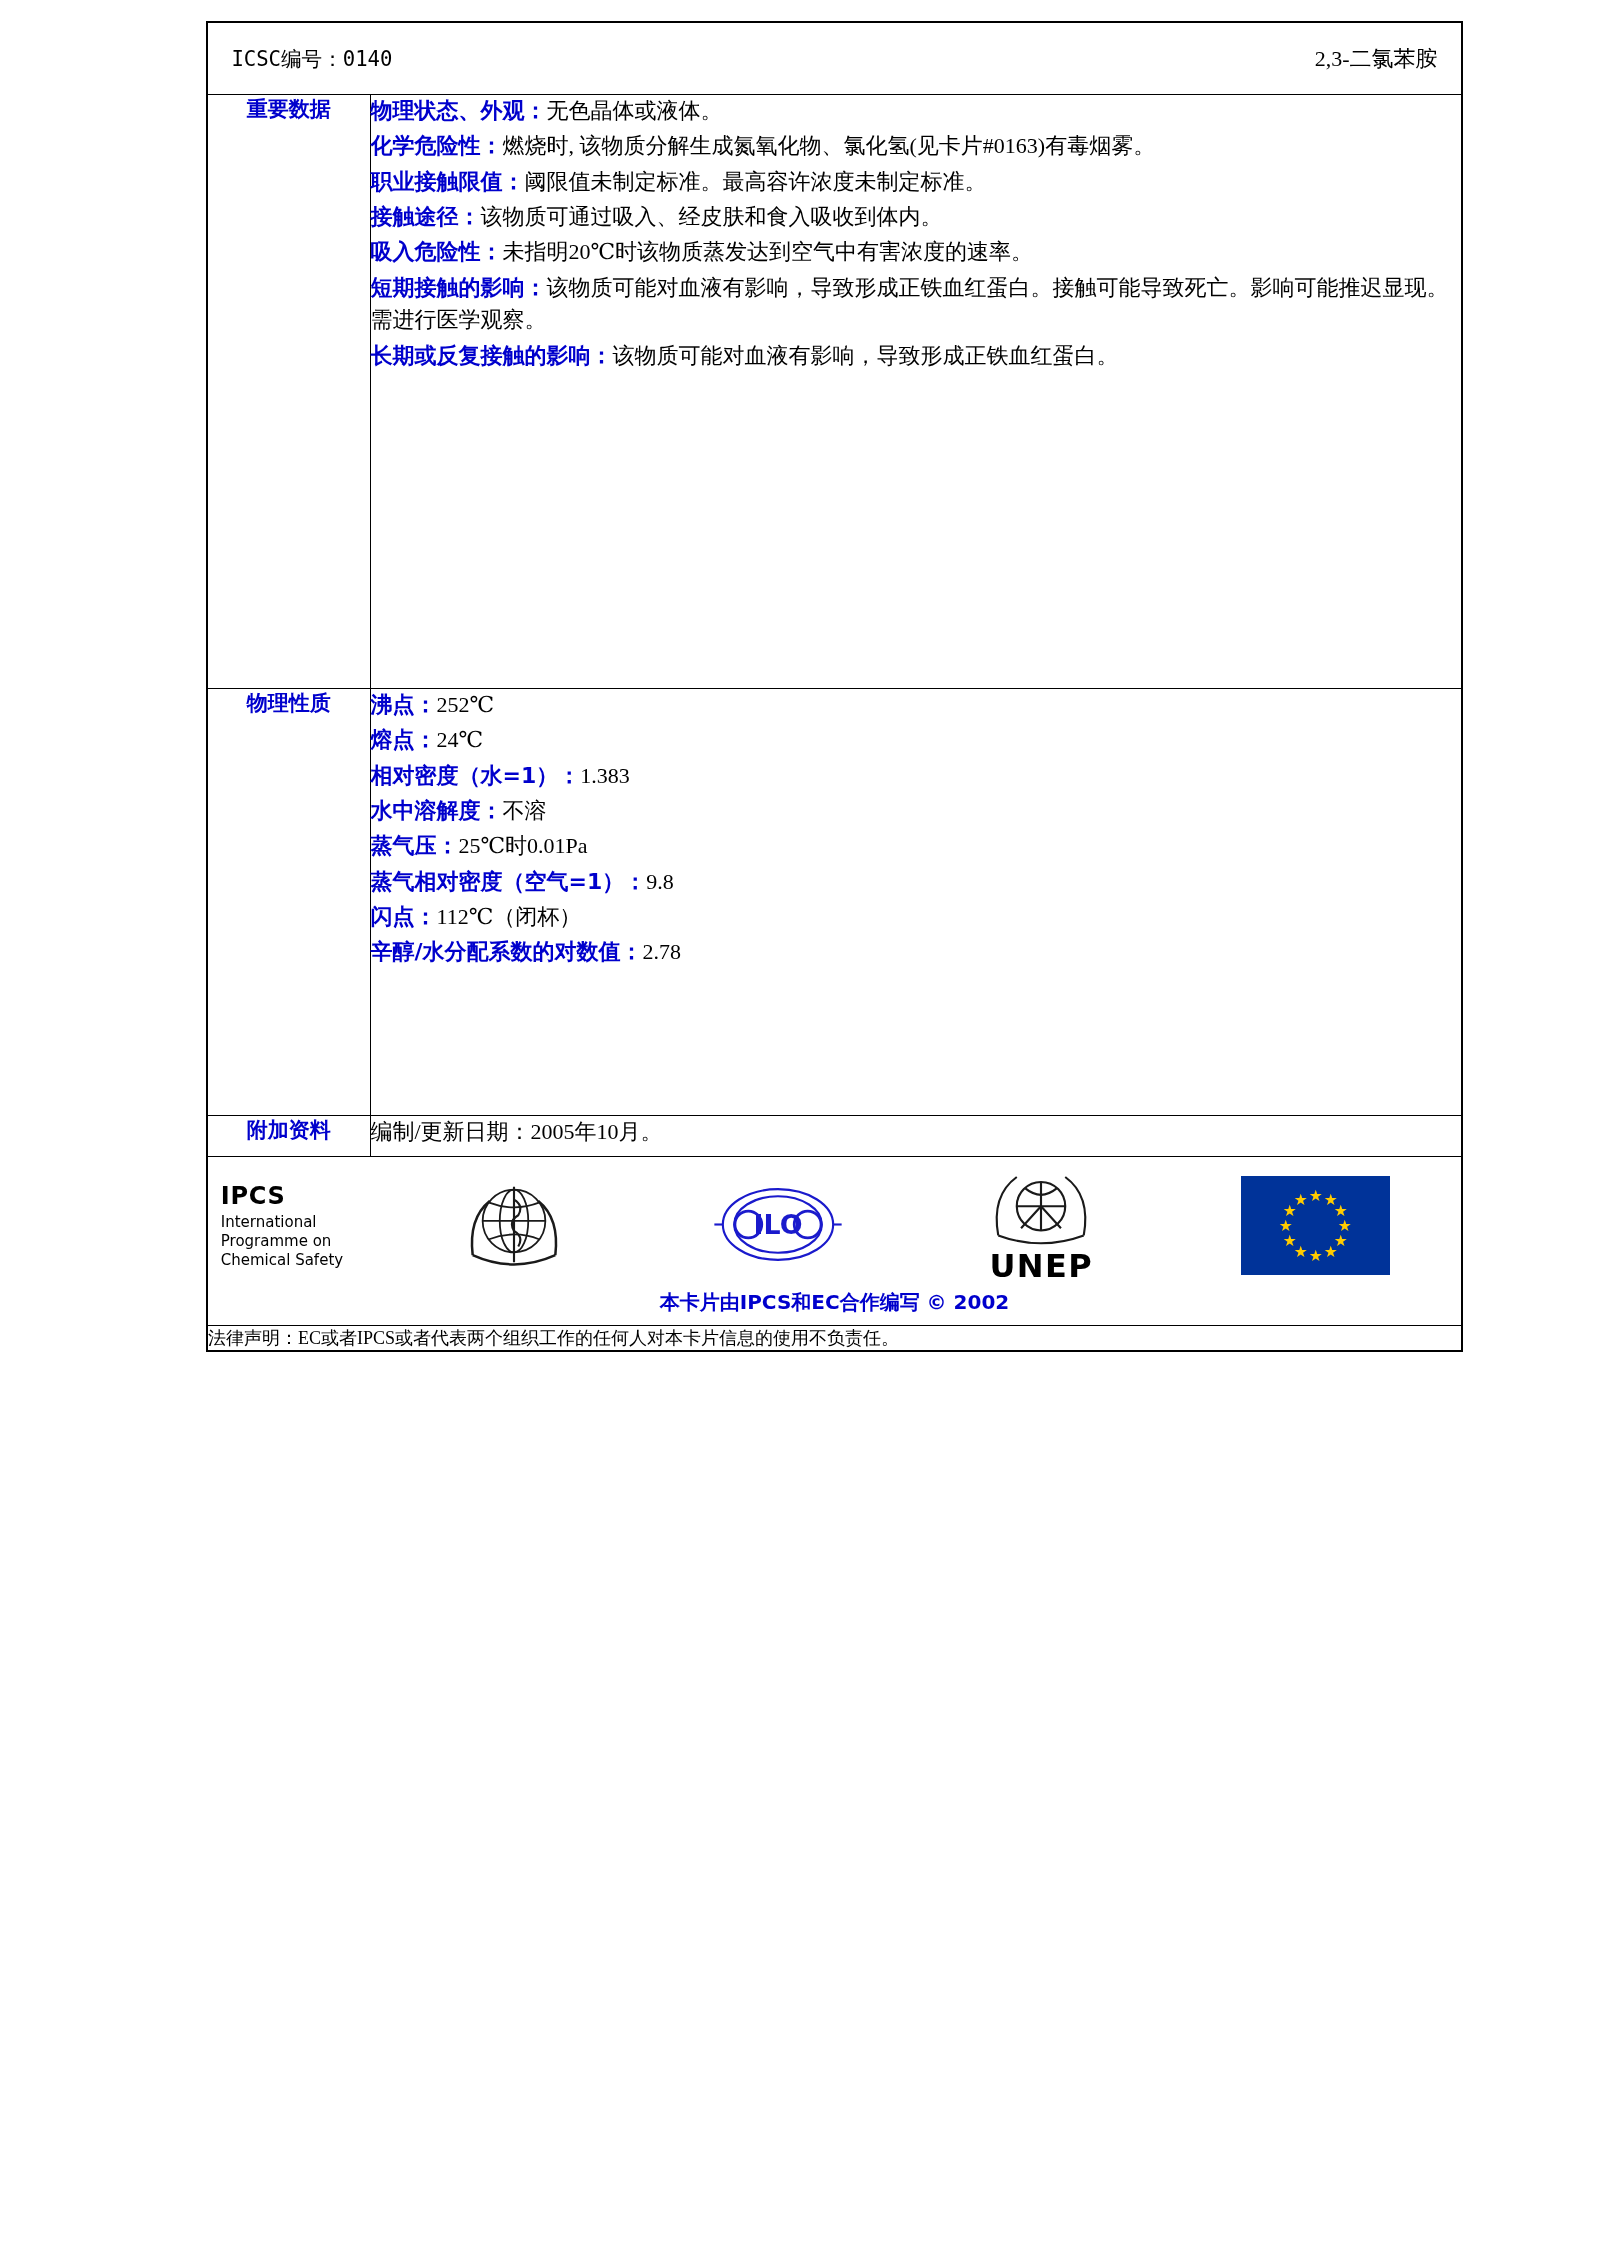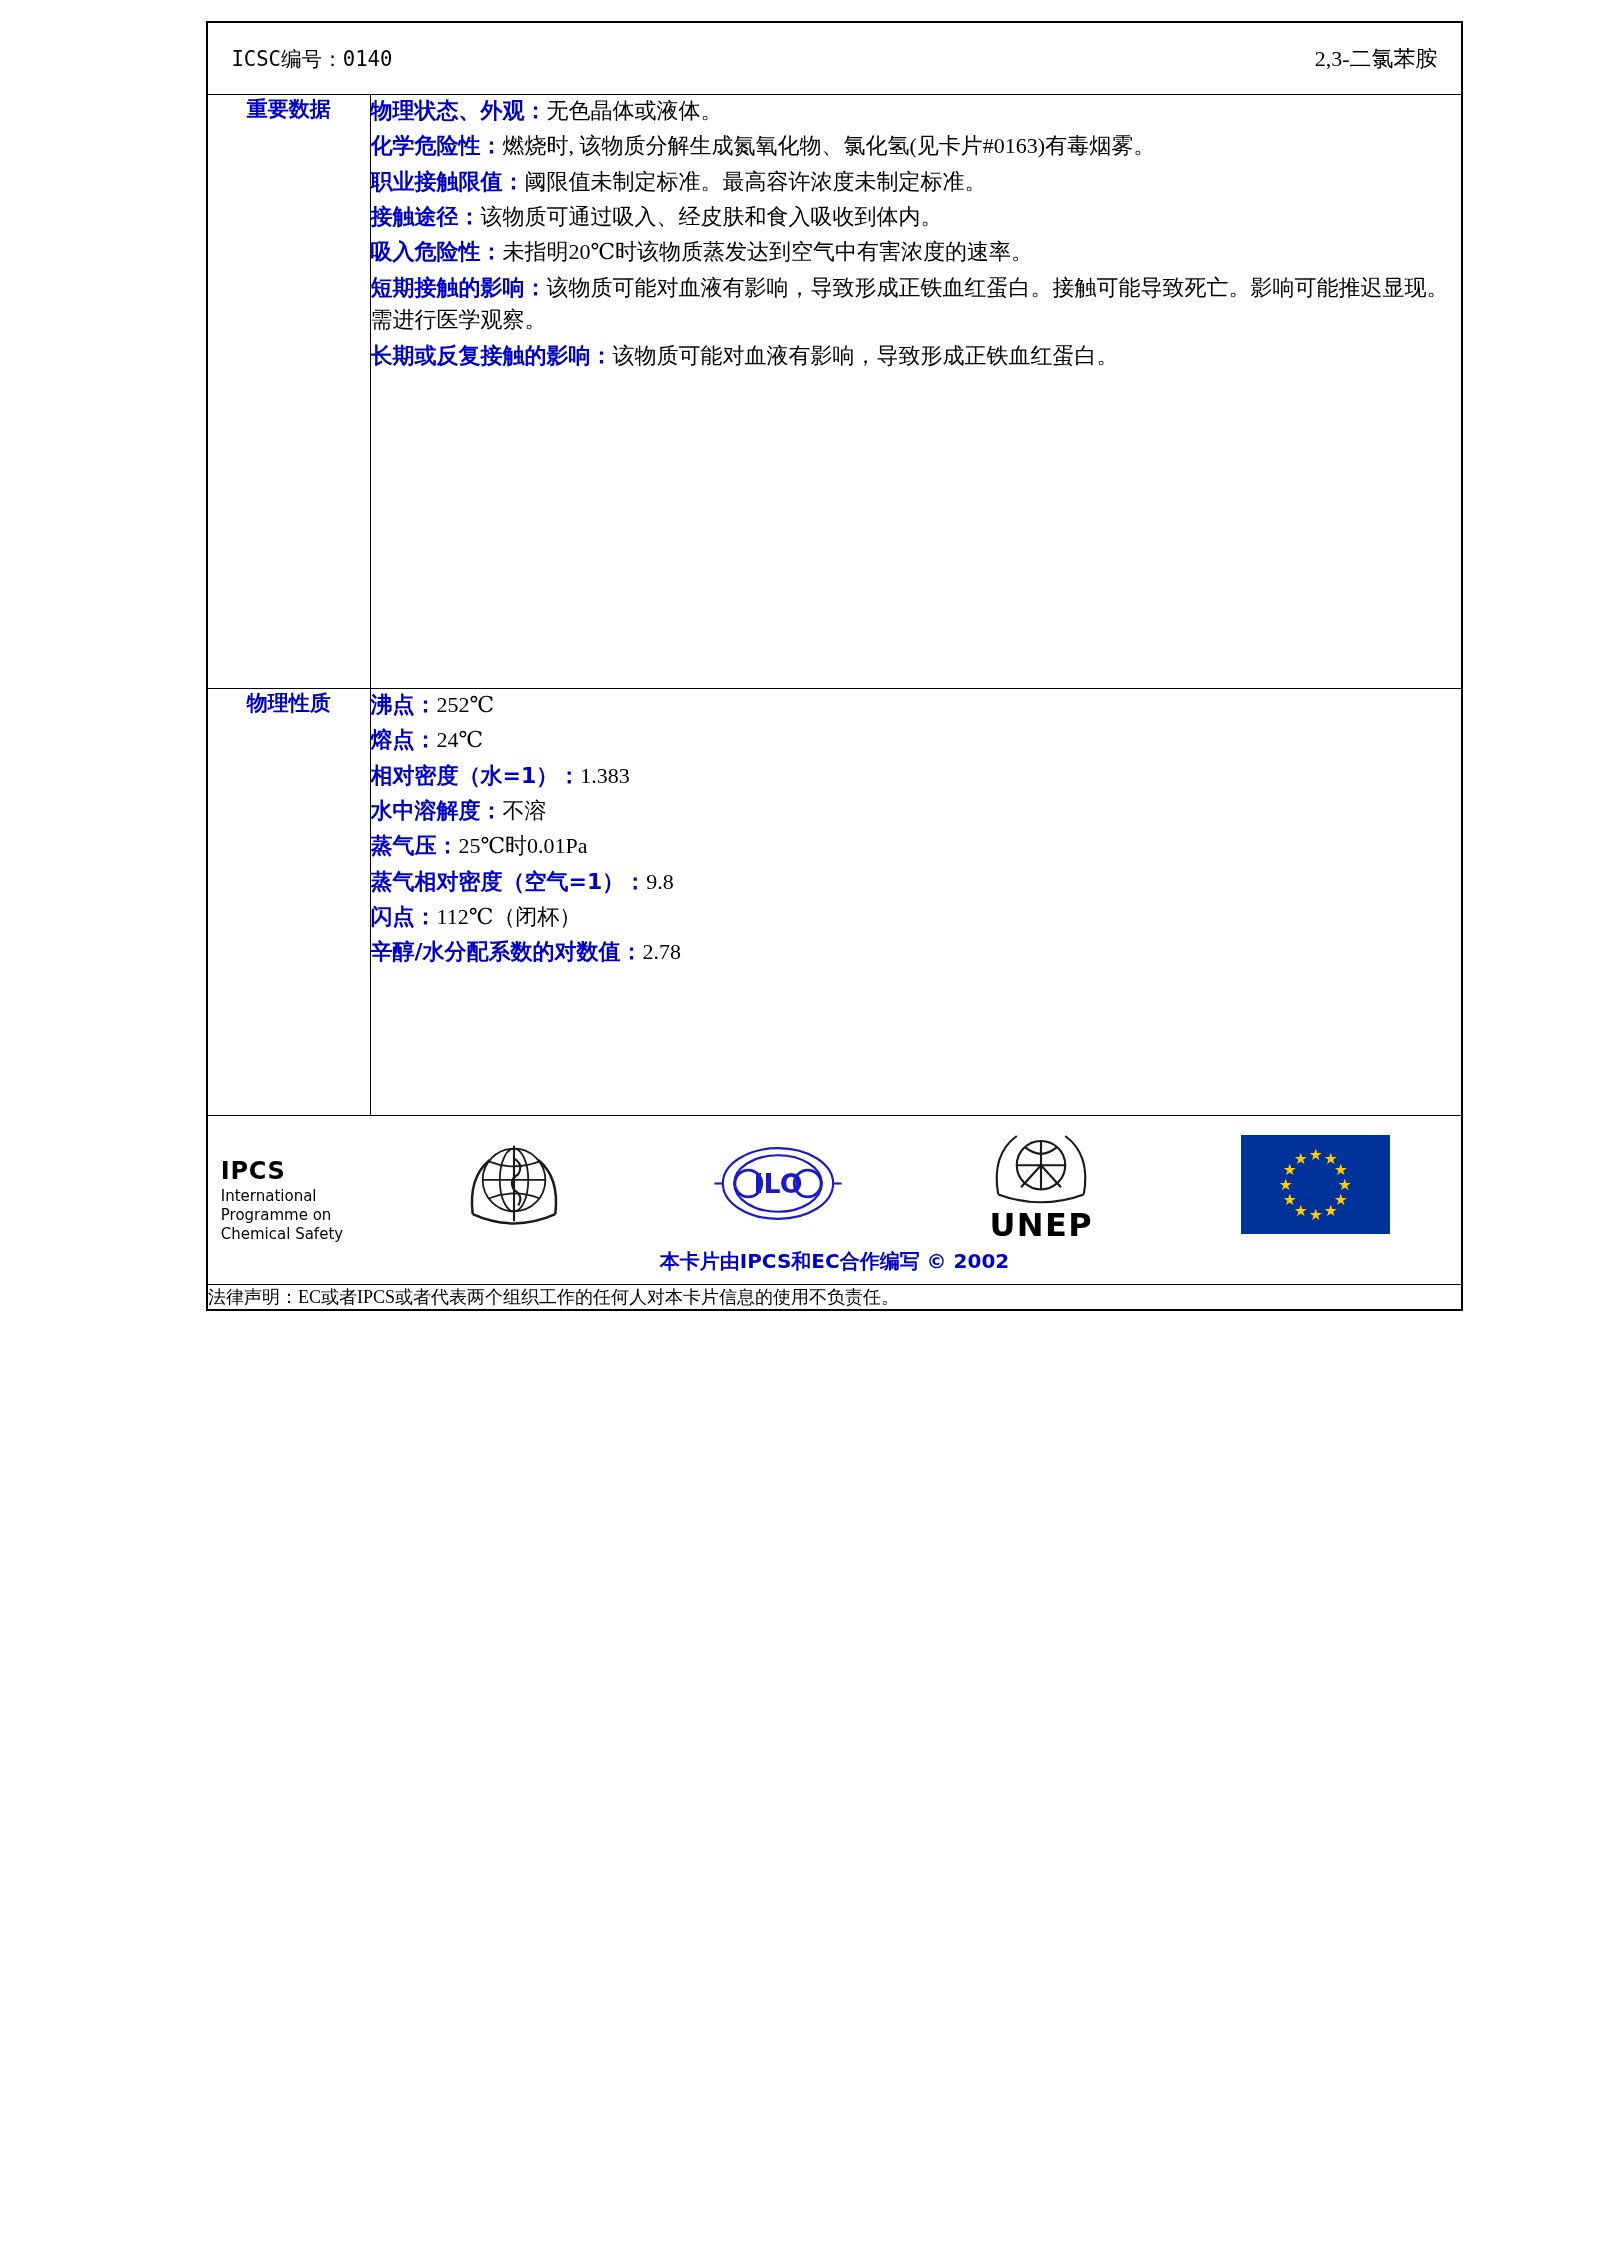--- a/index.html
+++ b/index.html
@@ -80,21 +80,21 @@
   .cell-env { height: 85px; }
   .cell-note { height: 139px; }
   .cell-add { height: 40px; }
 
   
   .footer-cell {
     padding: 0;
   }
   .footer-inner {
     display: flex;
-    align-items: flex-end;
+    align-items: center;
     padding: 10px 0 4.3px 0;
   }
   .ipcs-block {
     width: 178px;
     padding-left: 12.8px;
     box-sizing: border-box;
     font-family: "DejaVu Sans", "Liberation Sans", sans-serif;
   }
   .ipcs-block .big {
     font-weight: bold;
@@ -197,20 +197,24 @@
           <div class="line"><span class="k">水中溶解度：</span><span>不溶</span></div>
           <div class="line"><span class="k">蒸气压：</span><span>25℃时0.01Pa</span></div>
           <div class="line"><span class="k">蒸气相对密度（空气=1）：</span><span>9.8</span></div>
           <div class="line"><span class="k">闪点：</span><span>112℃（闭杯）</span></div>
           <div class="line"><span class="k">辛醇/水分配系数的对数值：</span><span>2.78</span></div>
         </td>
       </tr>
 
 
 
+      <tr>
+        <td class="label-cell">附加资料</td>
+        <td class="body-cell cell-add">编制/更新日期：2005年10月。</td>
+      </tr>
 
       <tr>
         <td colspan="2" class="footer-cell">
           <div class="footer-inner">
             <div class="ipcs-block">
               <div class="big">IPCS</div>
               <div class="small">
                 <div>International</div>
                 <div>Programme on</div>
                 <div>Chemical Safety</div>

